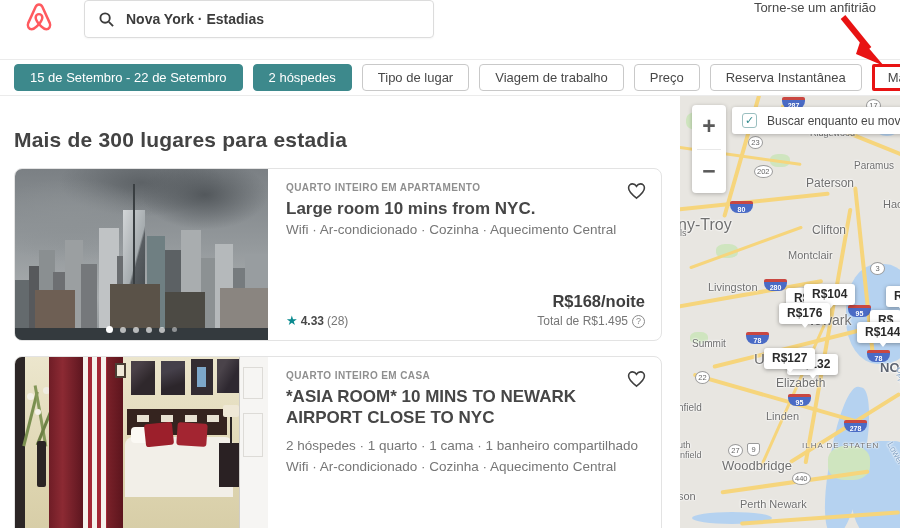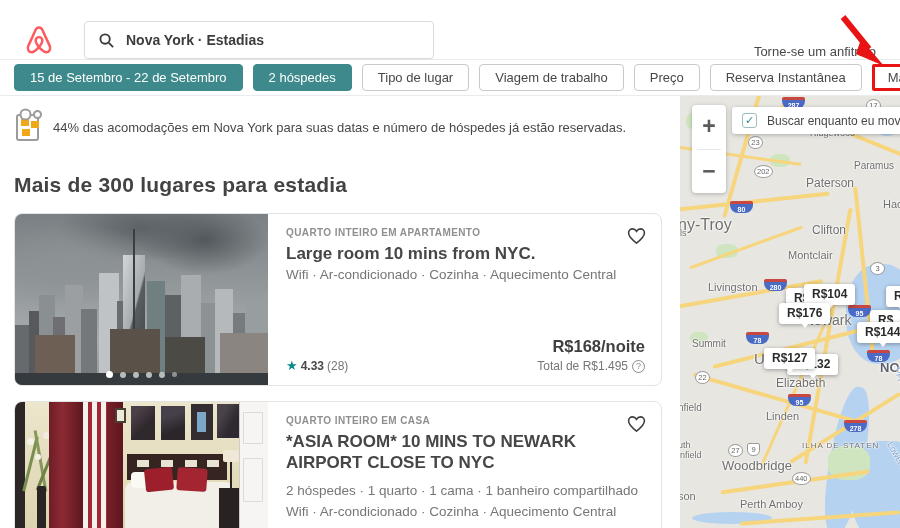--- a/index.html
+++ b/index.html
@@ -1,21 +1,21 @@
 <!DOCTYPE html>
 <html><head>
 <meta charset="utf-8">
 <style>
   * { margin:0; padding:0; box-sizing:border-box; }
   html,body { background:#fff; }
   body { font-family:"Liberation Sans","DejaVu Sans",sans-serif; color:#484848; }
   #app { position:relative; width:900px; height:528px; overflow:hidden; background:#fff; }
 
   
-  header { height:60px; display:flex; align-items:flex-end; padding:0 24px 0 22px; border-bottom:1px solid #ebebeb; position:relative; z-index:20; background:#fff; }
+  header { height:60px; display:flex; align-items:flex-start; padding:0 24px 0 22px; border-bottom:1px solid #ebebeb; position:relative; z-index:20; background:#fff; }
   .logo { width:34px; height:36px; flex-shrink:0; }
   .search-box { margin-left:28px; width:350px; height:38px; border:1px solid #dcdcdc; border-radius:4px; display:flex; align-items:center; gap:12px; padding:0 14px; box-shadow:0 1px 2px rgba(0,0,0,.04); }
   .search-box .q { font-size:14px; font-weight:bold; color:#3c3c3c; }
   .host-link { margin-left:auto; font-size:13px; color:#484848; cursor:pointer; }
 
   
   .filter-bar { height:36px; display:flex; align-items:center; gap:10px; padding:0 14px; border-bottom:1px solid #ebebeb; position:relative; z-index:20; background:#fff; }
   .pill { height:27px; padding:0 15px; font-size:13px; border-radius:4px; background:#fff; border:1px solid #c9c9c9; color:#484848; display:flex; align-items:center; white-space:nowrap; cursor:pointer; font-family:inherit; }
   .pill.active { background:#3d898c; border-color:#3d898c; color:#fff; }
   .pill.highlight { border:3px solid #e81313; border-radius:2px; padding:0 13px; position:relative; }
@@ -118,24 +118,20 @@
       <span>Mais filtros</span>
       <svg class="annot-arrow" viewBox="0 0 60 62">
         <line x1="12" y1="6" x2="38" y2="38" stroke="#e81313" stroke-width="6"></line>
         <polygon points="30,28 53,55 25,43" fill="#e81313"></polygon>
       </svg>
     </button>
   </div>
 
   <main class="results">
 
-    <div class="banner">
-      <span class="cal-icon"></span>
-      <span class="banner-text">44% das acomodações em Nova York para suas datas e número de hóspedes já estão reservadas.</span>
-    </div>
 
     <h1 class="results-heading">Mais de 300 lugares para estadia</h1>
 
     <div class="card c1">
       <div class="card-media">
         <div class="art skyline">
           <div class="b" style="left:0;width:16px;height:48px;background:#646a6d"></div>
           <div class="b" style="left:14px;width:12px;height:62px;background:#57595c"></div>
           <div class="b" style="left:24px;width:16px;height:78px;background:#8a8f91"></div>
           <div class="b" style="left:38px;width:14px;height:56px;background:#6d6f72"></div>
@@ -288,21 +284,21 @@
       <span class="mlb" style="left: 132px; top: 127px; font-size: 12px;">Clifton</span>
       <span class="mlb" style="left: 108px; top: 153px; font-size: 11px;">Montclair</span>
       <span class="mlb" style="left: 28px; top: 185px; font-size: 11px;">Livingston</span>
       <span class="mlb" style="left: 124px; top: 216px; font-size: 14px;">Newark</span>
       <span class="mlb" style="left: 12px; top: 242px; font-size: 10px;">Summit</span>
       <span class="mlb" style="left: 74px; top: 254px; font-size: 15px;">Union</span>
       <span class="mlb" style="left: 96px; top: 280px; font-size: 12px;">Elizabeth</span>
       <span class="mlb" style="left: 86px; top: 314px; font-size: 11px;">Linden</span>
       <span class="mlb" style="left: 122px; top: 345px; font-size: 8px; letter-spacing: 1px;">ILHA DE STATEN</span>
       <span class="mlb" style="left: 42px; top: 362px; font-size: 13px;">Woodbridge</span>
-      <span class="mlb" style="left: 60px; top: 402px; font-size: 11px;">Perth Amboy</span>
+      <span class="mlb" style="left: 60px; top: 402px; font-size: 11px;">Perth Newark</span>
       <span class="mlb" style="left: -2px; top: 306px; font-size: 10px;">nfield</span>
       <span class="mlb" style="left: -2px; top: 344px; font-size: 9px;">uth</span>
       <span class="mlb" style="left: 0px; top: 354px; font-size: 9px;">nfield</span>
       <span class="mlb" style="left: -2px; top: 394px; font-size: 11px;">son</span>
       <span class="mlb" style="left: 200px; top: 264px; font-size: 13px; font-weight: bold; color: rgb(92, 99, 112);">NO</span>
       <span class="mlb" style="left: 207px; top: 282px; font-size: 9px; color: rgb(133, 164, 198); transform: rotate(75deg);">Upper B</span>
       <span class="mlb" style="left: 199px; top: 360px; font-size: 9px; color: rgb(133, 164, 198); transform: rotate(60deg);">Lower Bay</span>
       <div class="sh sh-i" style="left: 102px; top: 1px;">287</div>
       <div class="sh sh-c" style="left: 186px; top: 3px;">17</div>
       <div class="sh sh-c" style="left: 68px; top: 40px;">23</div>

